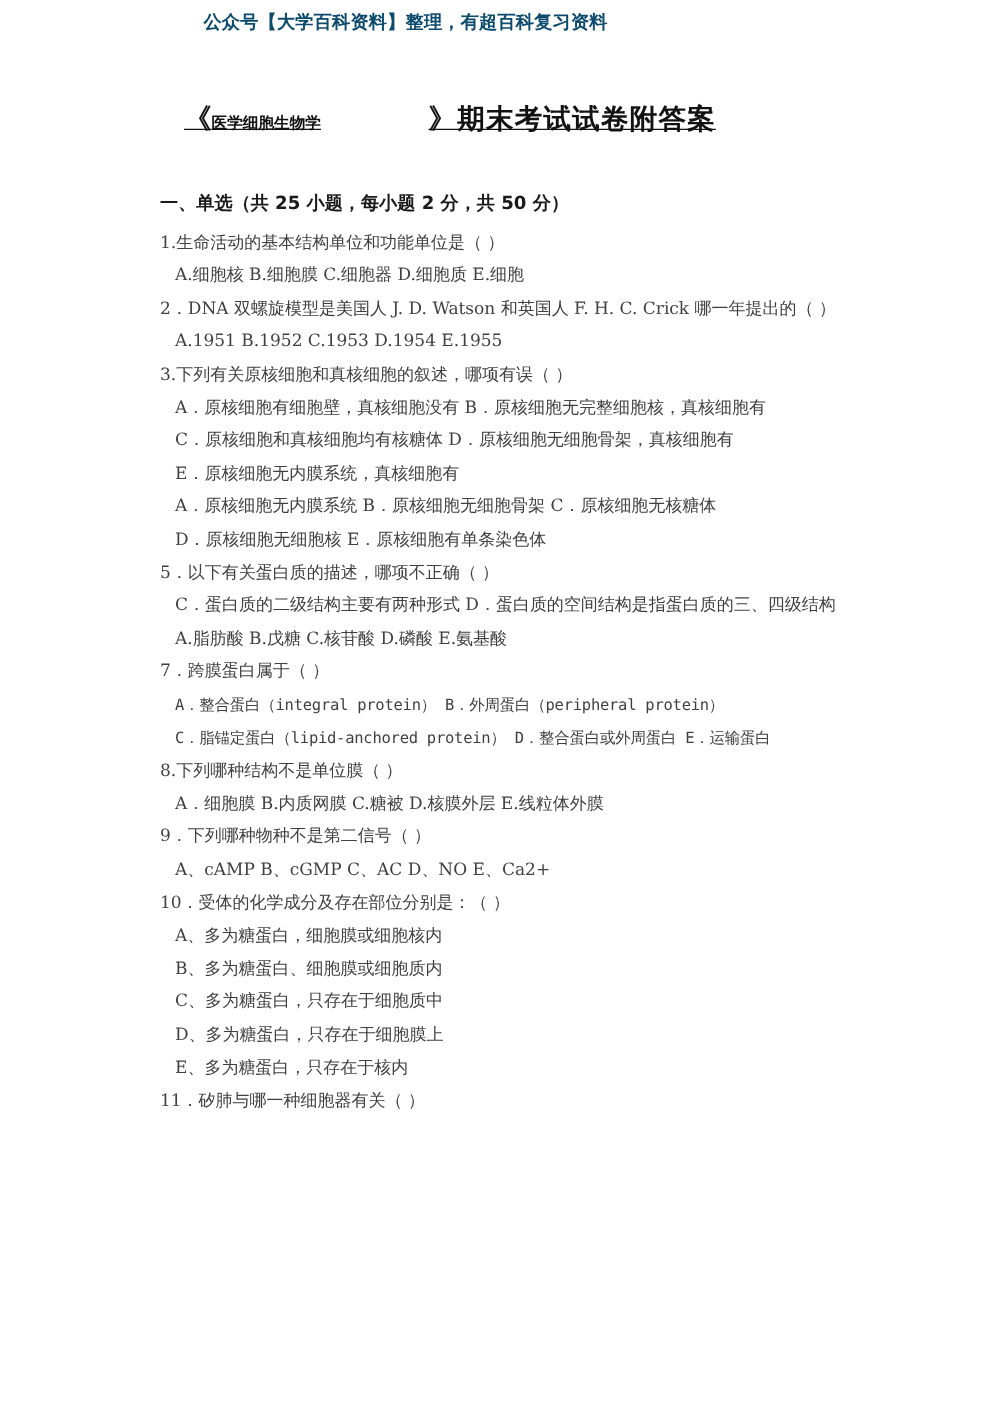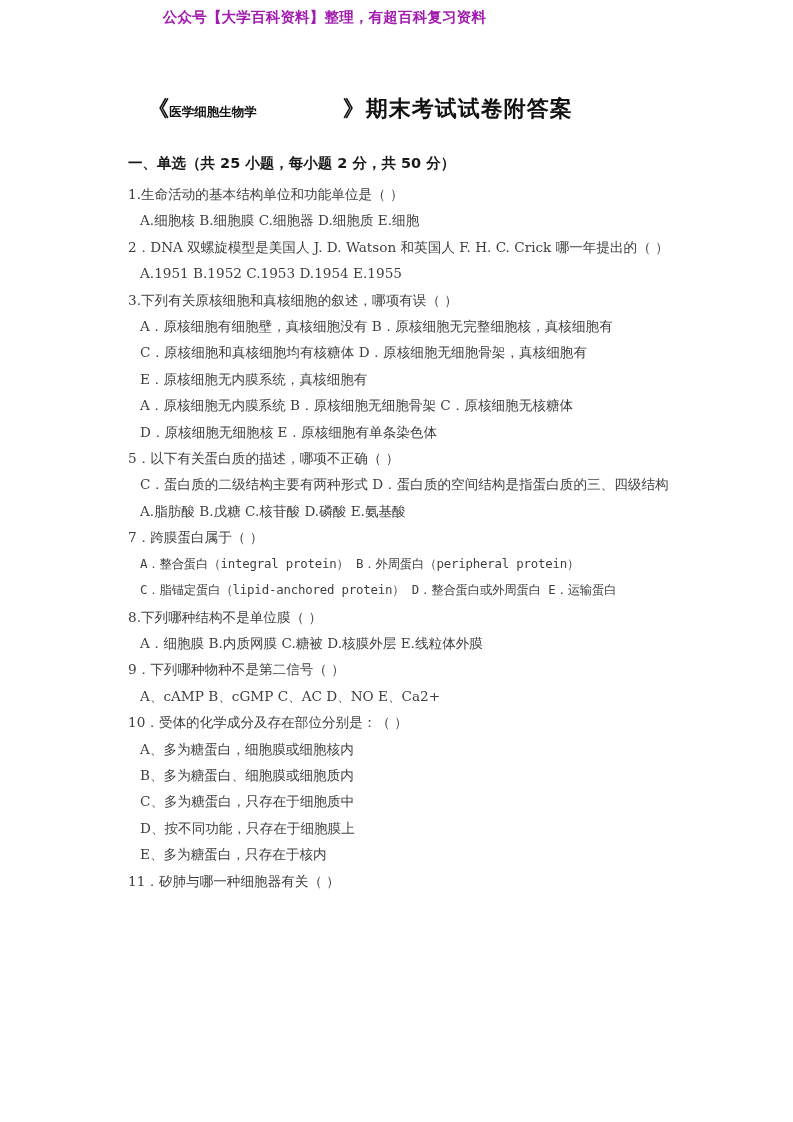--- a/index.html
+++ b/index.html
@@ -21,34 +21,35 @@
   .watermark {
     position: absolute;
     top: 8px;
     left: 0;
     width: 649px;
     text-align: center;
     font-family: "DejaVu Serif", "Liberation Serif", serif;
     font-weight: bold;
     font-size: 14.5px;
     letter-spacing: 0.2px;
-    color: #a21caf;
+    color: #0c4a6e;
     white-space: nowrap;
   }
 
   
   .doc-title {
     position: absolute;
-    top: 94px;
+    top: 80px;
     left: 0;
     width: 720px;
     text-align: center;
     white-space: nowrap;
     font-weight: bold;
     color: #121212;
+    text-decoration: underline;
   }
   .doc-title .brk {
     font-size: 22px;
     font-family: "DejaVu Serif", "Liberation Serif", serif;
     vertical-align: baseline;
   }
   .doc-title .subject {
     font-size: 12.5px;
     font-family: "DejaVu Sans", "Liberation Sans", sans-serif;
     font-weight: bold;
@@ -131,19 +132,19 @@
         <div class="line opt mono">A．整合蛋白（integral protein）        B．外周蛋白（peripheral protein）</div>
         <div class="line opt mono">C．脂锚定蛋白（lipid-anchored protein）  D．整合蛋白或外周蛋白  E．运输蛋白</div>
         <div class="line stem">8.下列哪种结构不是单位膜（       ）</div>
         <div class="line opt">A．细胞膜  B.内质网膜  C.糖被  D.核膜外层  E.线粒体外膜</div>
         <div class="line stem">9．下列哪种物种不是第二信号（        ）</div>
         <div class="line opt">A、cAMP    B、cGMP    C、AC    D、NO    E、Ca2+</div>
         <div class="line stem">10．受体的化学成分及存在部位分别是：（       ）</div>
         <div class="line opt">A、多为糖蛋白，细胞膜或细胞核内</div>
         <div class="line opt">B、多为糖蛋白、细胞膜或细胞质内</div>
         <div class="line opt">C、多为糖蛋白，只存在于细胞质中</div>
-        <div class="line opt">D、按不同功能，只存在于细胞膜上</div>
+        <div class="line opt">D、多为糖蛋白，只存在于细胞膜上</div>
         <div class="line opt">E、多为糖蛋白，只存在于核内</div>
         <div class="line stem">11．矽肺与哪一种细胞器有关（         ）</div>
       </div>
   </div>
 
 </div>
 
 </body></html>

